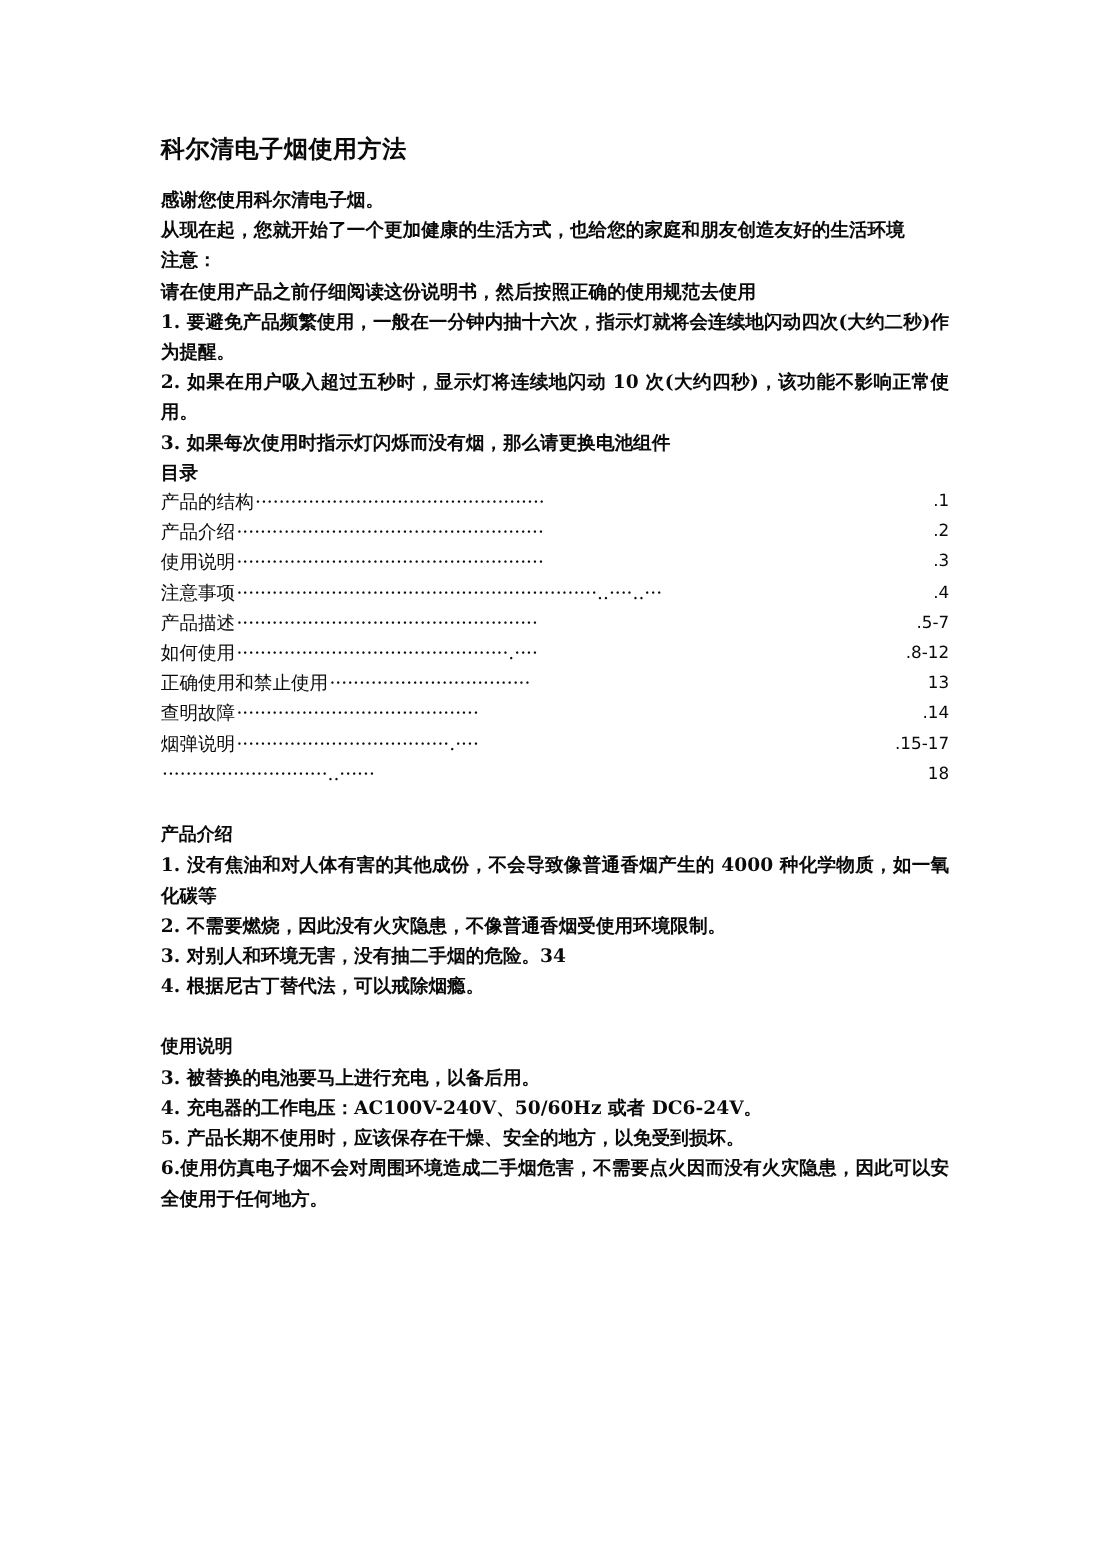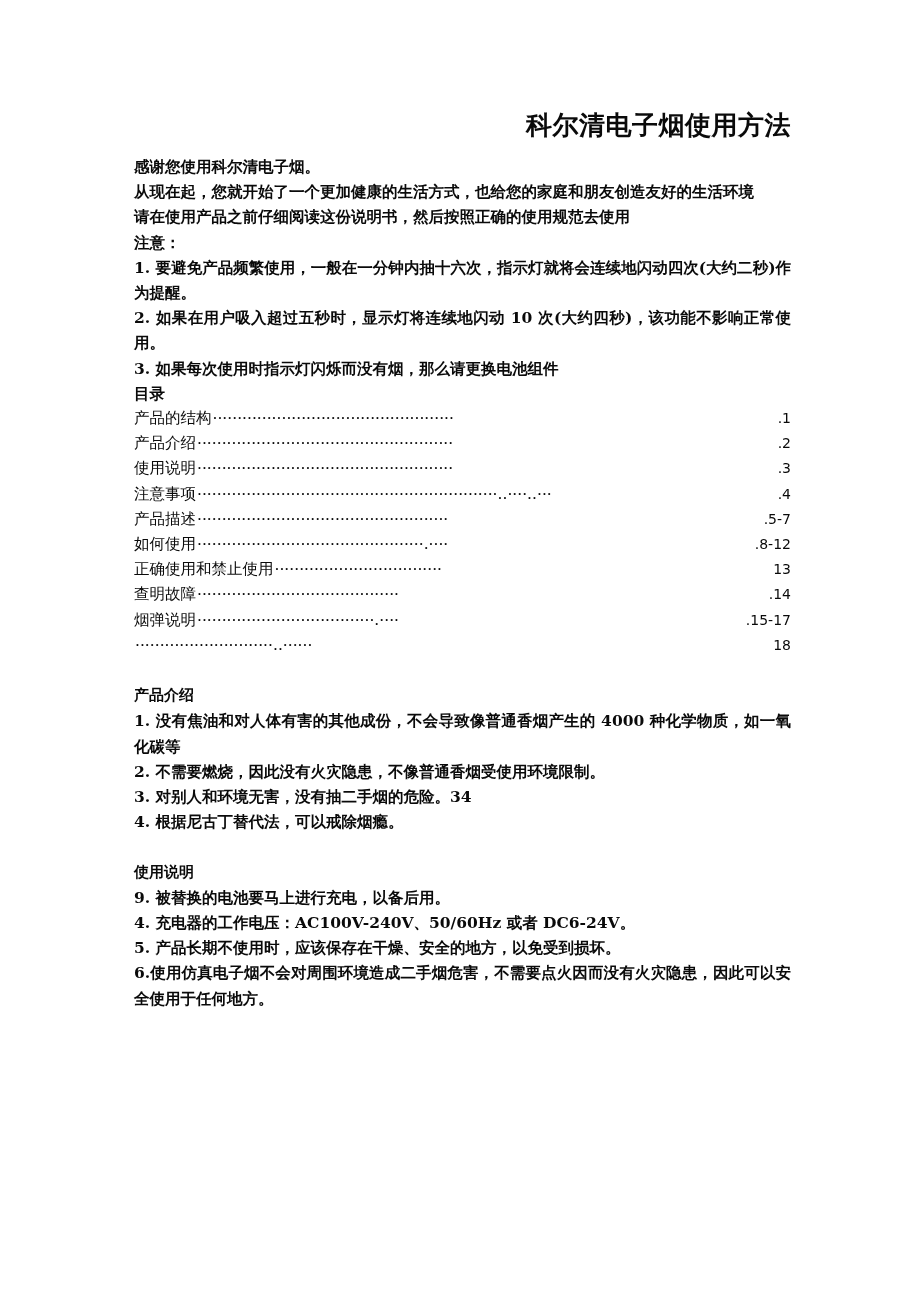--- a/index.html
+++ b/index.html
@@ -20,25 +20,25 @@
     overflow: hidden;
     box-sizing: border-box;
   }
   .content {
     position: absolute;
     left: 134px;
     top: 108px;
     width: 657px;
   }
   .doc-title {
-    font-family: Liberation Sans, sans-serif;
+    font-family: Liberation Serif, serif;
     font-weight: bold;
-    font-size: 26px;
+    font-size: 20px;
     line-height: 34px;
-    text-align: right;
+    text-align: left;
     margin: 0 0 12px 0;
     letter-spacing: 0.5px;
   }
   .para {
     font-size: 15.5px;
     line-height: 25.2px;
     margin: 0;
     text-align: justify;
     text-justify: inter-ideograph;
     word-break: break-all;
@@ -93,22 +93,22 @@
 <body>
 
 <div class="page">
   <div class="content">
 
     <h1 class="doc-title">科尔清电子烟使用方法</h1>
 
     <div class="para-block">
       <p class="para">感谢您使用科尔清电子烟。</p>
       <p class="para">从现在起，您就开始了一个更加健康的生活方式，也给您的家庭和朋友创造友好的生活环境</p>
+      <p class="para">注意：</p>
       <p class="para">请在使用产品之前仔细阅读这份说明书，然后按照正确的使用规范去使用</p>
-      <p class="para">注意：</p>
     </div>
 
     <div class="para-block">
       <p class="para">1. 要避免产品频繁使用，一般在一分钟内抽十六次，指示灯就将会连续地闪动四次(大约二秒)作为提醒。</p>
       <p class="para">2. 如果在用户吸入超过五秒时，显示灯将连续地闪动 10 次(大约四秒)，该功能不影响正常使用。</p>
       <p class="para">3. 如果每次使用时指示灯闪烁而没有烟，那么请更换电池组件</p>
     </div>
 
     <p class="para">目录</p>
 
@@ -171,20 +171,20 @@
       <p class="para">1. 没有焦油和对人体有害的其他成份，不会导致像普通香烟产生的 4000 种化学物质，如一氧化碳等</p>
       <p class="para">2. 不需要燃烧，因此没有火灾隐患，不像普通香烟受使用环境限制。</p>
       <p class="para">3. 对别人和环境无害，没有抽二手烟的危险。34</p>
       <p class="para">4. 根据尼古丁替代法，可以戒除烟瘾。</p>
     </div>
 
     <div class="spacer-line"></div>
 
     <div>
       <p class="section-heading">使用说明</p>
-      <p class="para">9. 被替换的电池要马上进行充电，以备后用。</p>
+      <p class="para">3. 被替换的电池要马上进行充电，以备后用。</p>
       <p class="para">4. 充电器的工作电压：AC100V-240V、50/60Hz 或者 DC6-24V。</p>
       <p class="para">5. 产品长期不使用时，应该保存在干燥、安全的地方，以免受到损坏。</p>
       <p class="para">6.使用仿真电子烟不会对周围环境造成二手烟危害，不需要点火因而没有火灾隐患，因此可以安全使用于任何地方。</p>
     </div>
 
   </div>
 </div>
 
 </body></html>

